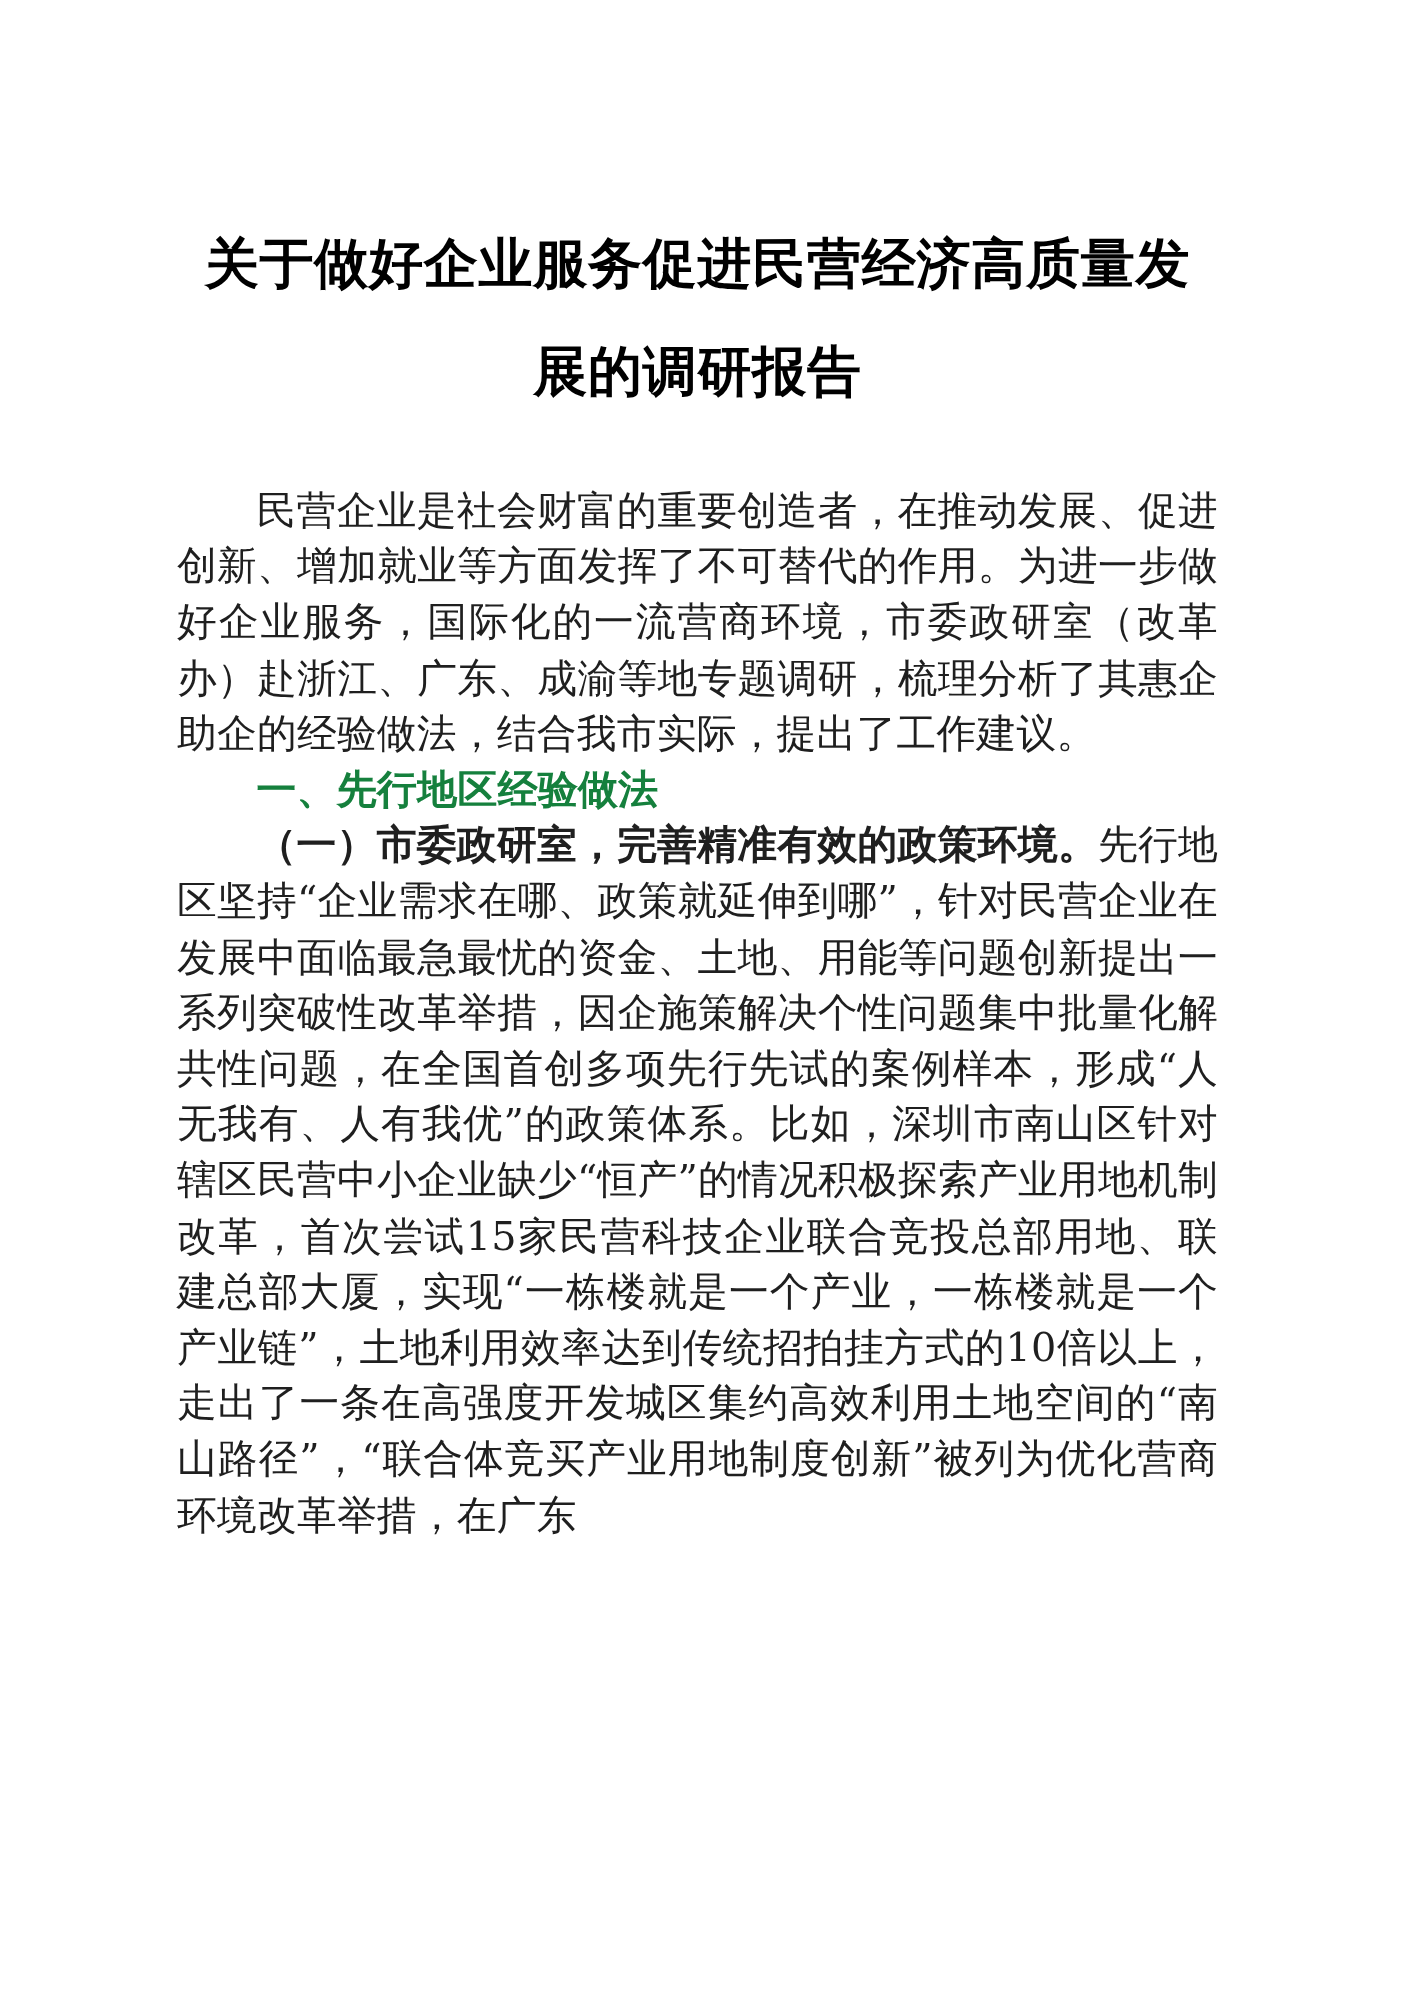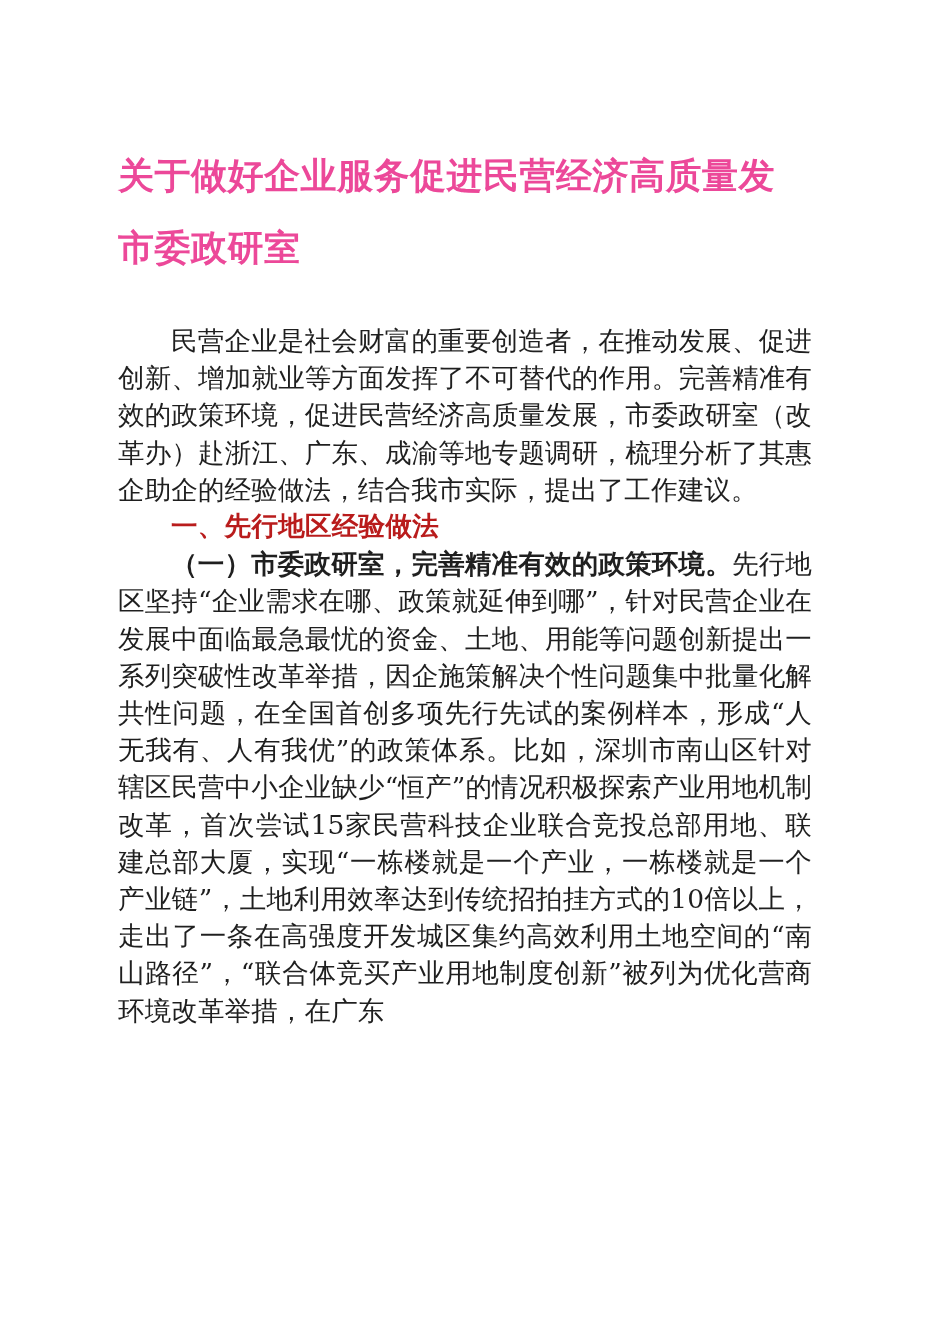--- a/index.html
+++ b/index.html
@@ -33,23 +33,23 @@
   }
 
   
   .doc-title {
     margin: 0;
     padding: 0;
     font-family: "Liberation Serif", "DejaVu Serif", serif;
     font-weight: bold;
     font-size: 36px;
     line-height: 72px;
-    text-align: left;
+    text-align: center;
     letter-spacing: 0.5px;
-    color: #ec4899;
+    color: #000000;
     padding-top: 140px;
     width: 694px;
   }
   .title-line {
     display: block;
   }
   .title-line-2 {
     display: block;
   }
 
@@ -73,42 +73,42 @@
 
   
   .heading-1 {
     margin: 0;
     padding: 0;
     font-family: "Liberation Sans", "DejaVu Sans", sans-serif;
     font-weight: bold;
     font-size: 26.5px;
     line-height: 37.2px;
     text-indent: 2em;
-    color: #b91c1c;
+    color: #15803d;
     letter-spacing: 0.3px;
   }
 
   
   .heading-2-run {
     font-weight: bold;
     letter-spacing: 0.2px;
   }
 </style>
 </head>
 <body>
 
 <div id="page">
   <div class="doc-body">
 
     <h1 class="doc-title">
       <span class="title-line">关于做好企业服务促进民营经济高质量发</span>
-      <span class="title-line-2">市委政研室</span>
+      <span class="title-line-2">展的调研报告</span>
     </h1>
 
-    <p class="para para-lead">民营企业是社会财富的重要创造者，在推动发展、促进创新、增加就业等方面发挥了不可替代的作用。完善精准有效的政策环境，促进民营经济高质量发展，市委政研室（改革办）赴浙江、广东、成渝等地专题调研，梳理分析了其惠企助企的经验做法，结合我市实际，提出了工作建议。</p>
+    <p class="para para-lead">民营企业是社会财富的重要创造者，在推动发展、促进创新、增加就业等方面发挥了不可替代的作用。为进一步做好企业服务，国际化的一流营商环境，市委政研室（改革办）赴浙江、广东、成渝等地专题调研，梳理分析了其惠企助企的经验做法，结合我市实际，提出了工作建议。</p>
 
     <p class="heading-1">一、先行地区经验做法</p>
 
 
     <p class="para"><span class="heading-2-run">（一）市委政研室，完善精准有效的政策环境。</span><span>先行地区坚持“企业需求在哪、政策就延伸到哪”，针对民营企业在发展中面临最急最忧的资金、土地、用能等问题创新提出一系列突破性改革举措，因企施策解决个性问题集中批量化解共性问题，在全国首创多项先行先试的案例样本，形成“人无我有、人有我优”的政策体系。比如，深圳市南山区针对辖区民营中小企业缺少“恒产”的情况积极探索产业用地机制改革，首次尝试15家民营科技企业联合竞投总部用地、联建总部大厦，实现“一栋楼就是一个产业，一栋楼就是一个产业链”，土地利用效率达到传统招拍挂方式的10倍以上，走出了一条在高强度开发城区集约高效利用土地空间的“南山路径”，“联合体竞买产业用地制度创新”被列为优化营商环境改革举措，在广东</span></p>
 
   </div>
 </div>
 
 </body></html>

